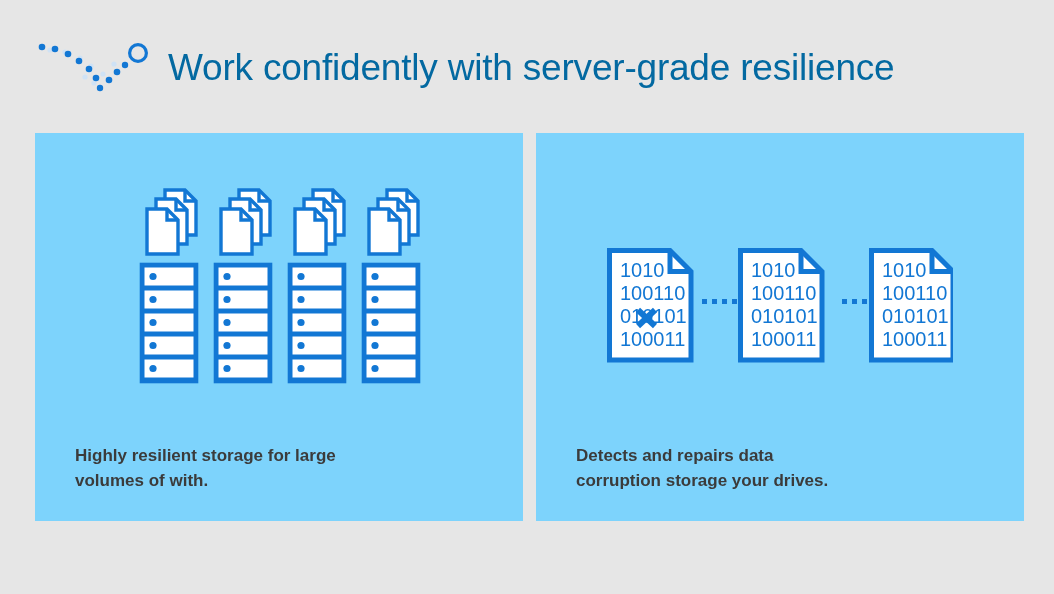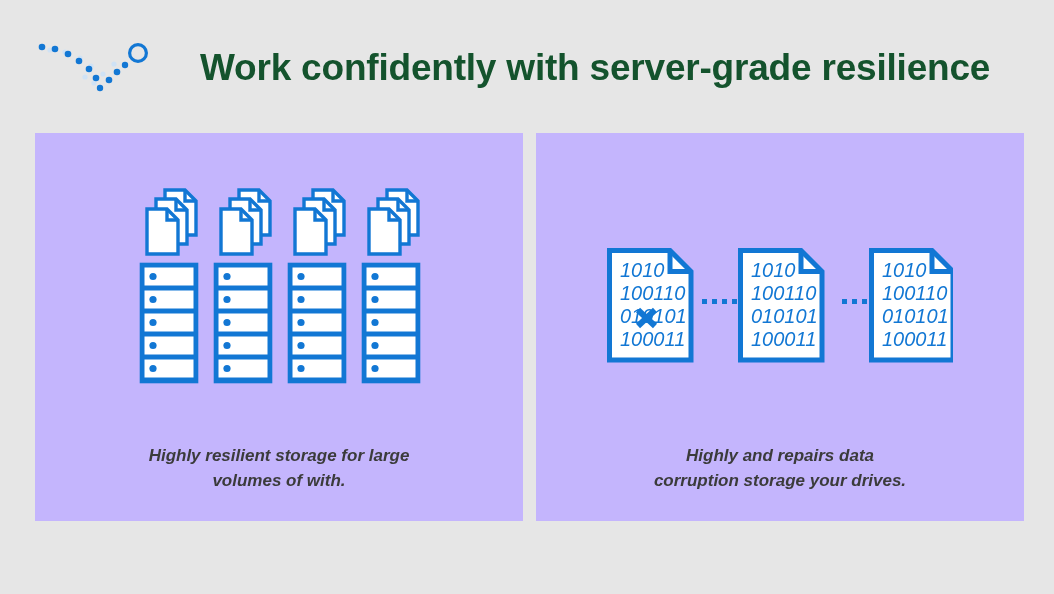--- a/index.html
+++ b/index.html
@@ -31,64 +31,61 @@
     width: 130px;
     height: 72px;
   }
   .brand-mark svg { display: block; }
 
   .page-title {
     position: absolute;
     left: 168px;
     top: 42px;
     font-size: 37px;
-    font-weight: 700;
+    font-weight: 400;
     letter-spacing: -0.2px;
-    color: #14532d;
+    color: #0369a1;
     white-space: nowrap;
     line-height: 52px;
-    margin-left: 32px;
   }
 
   
   .panels {
     position: absolute;
     left: 35px;
     top: 133px;
     width: 988px;
     height: 388px;
     display: flex;
     gap: 13px;
   }
   .panel {
-    background: #c4b5fd;
+    background: #7dd3fc;
     width: 488px;
     height: 388px;
     position: relative;
     flex: 0 0 488px;
-    font-style: italic;
   }
   .panel-art {
     position: absolute;
     left: 0;
     right: 0;
     top: 0;
     height: 300px;
   }
   .panel-art svg {
     position: absolute;
     left: 50%;
     transform: translateX(-50%);
   }
   .panel-caption {
     position: absolute;
     left: 40px;
     right: 40px;
     top: 310px;
-    text-align: center;
     font-size: 17px;
     font-weight: 700;
     color: #3b3b3b;
     line-height: 25px;
   }
   .panel-caption .line { display: block; }
 </style>
 </head>
 <body>
 
@@ -242,17 +239,17 @@
             <text x="275" y="33">1010</text>
             <text x="275" y="56">100110</text>
             <text x="275" y="79">010101</text>
             <text x="275" y="102">100011</text>
           </g>
         </g>
       </svg>
     </div>
 
     <div class="panel-caption">
-      <span class="line">Highly and repairs data</span>
+      <span class="line">Detects and repairs data</span>
       <span class="line">corruption storage your drives.</span>
     </div>
   </div>
 </div>
 
 </body></html>

